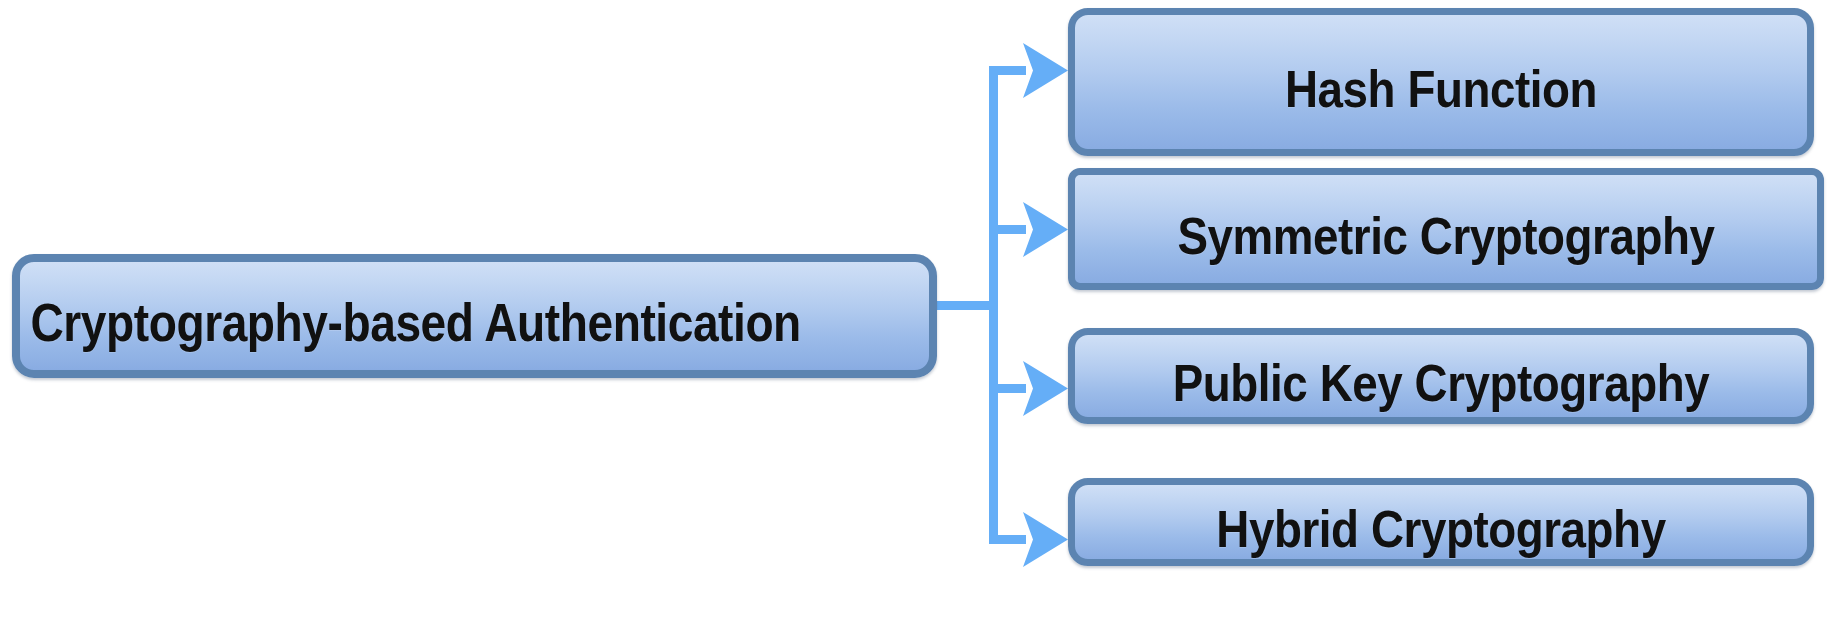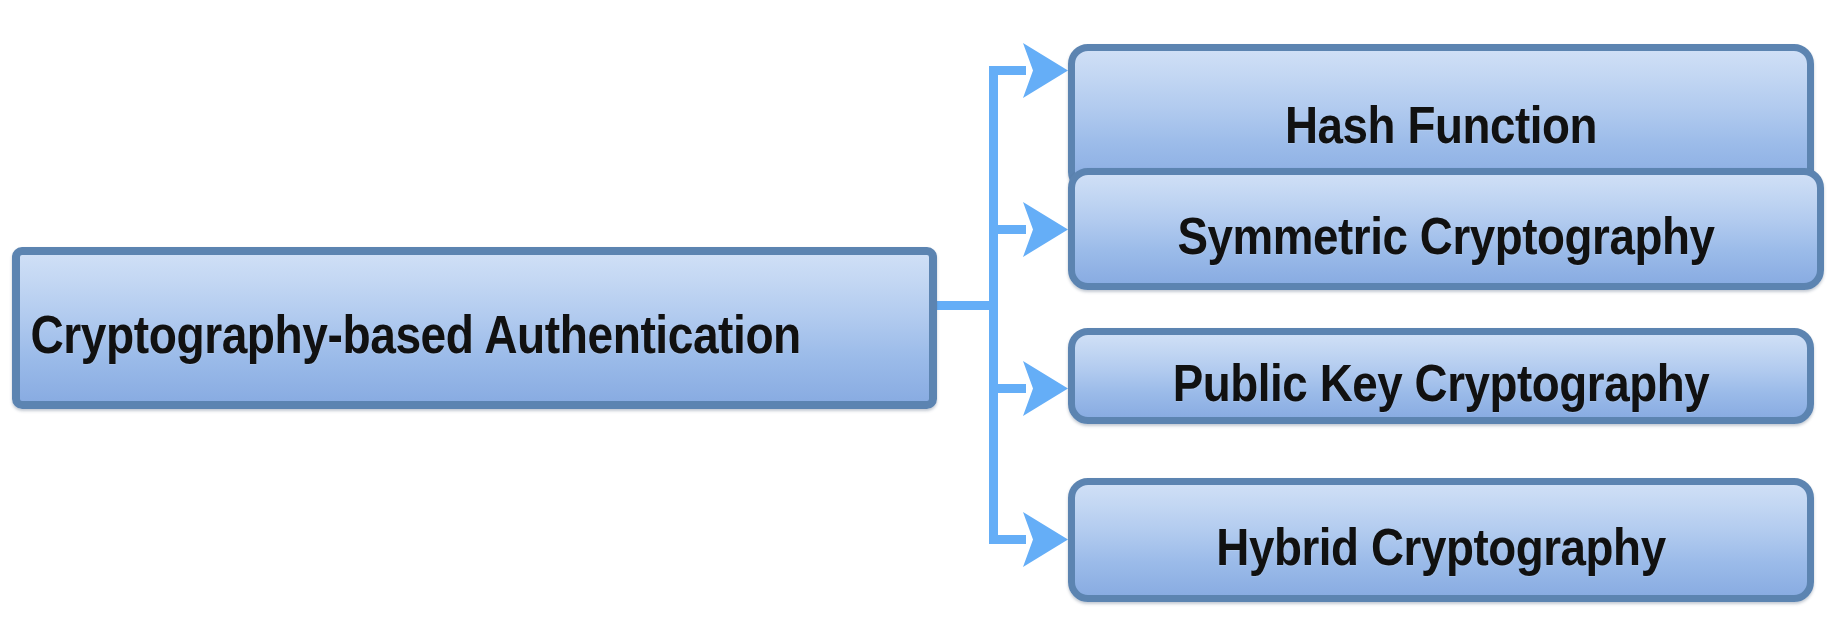--- a/index.html
+++ b/index.html
@@ -54,25 +54,25 @@
     letter-spacing: -0.5px;
     line-height: 1;
     white-space: nowrap;
     transform: scaleX(0.86);
     text-shadow: 0 1px 0 rgba(255,255,255,0.15);
   }
 
   
   #node-root {
     left: 12px;
-    top: 247px;
+    top: 254px;
     width: 925px;
-    height: 162px;
+    height: 124px;
     border-width: 8px;
-    border-radius: 10px;
+    border-radius: 22px;
   }
   #node-root .node-label {
     font-size: 53px;
     text-align: left;
     padding-left: 12px;
     transform-origin: left center;
     transform: scaleX(0.87) translateY(6px);
   }
 
   
@@ -80,24 +80,24 @@
     border-width: 7px;
     border-radius: 20px;
   }
   .child .node-label {
     font-size: 52px;
     text-align: center;
     transform-origin: center center;
     transform: scaleX(0.88) translateY(7px);
   }
 
-  #node-hash     { left: 1068px; top: 8px;   width: 746px; height: 148px; margin-top: 36px; }
-  #node-symm     { left: 1068px; top: 168px; width: 756px; height: 122px; }
+  #node-hash     { left: 1068px; top: 8px;   width: 746px; height: 148px; }
+  #node-symm     { left: 1068px; top: 168px; width: 756px; height: 122px; border-radius: 12px; }
   #node-public   { left: 1068px; top: 328px; width: 746px; height: 96px; }
-  #node-hybrid   { left: 1068px; top: 478px; width: 746px; height: 124px; }
+  #node-hybrid   { left: 1068px; top: 478px; width: 746px; height: 88px; }
 </style>
 </head>
 <body>
 
 <div id="diagram">
 
   <svg id="connectors" viewBox="0 0 1831 622" width="1831" height="622">
     <g fill="#65aef7" stroke="none">
 
       <rect x="989" y="66" width="9" height="478"></rect>

